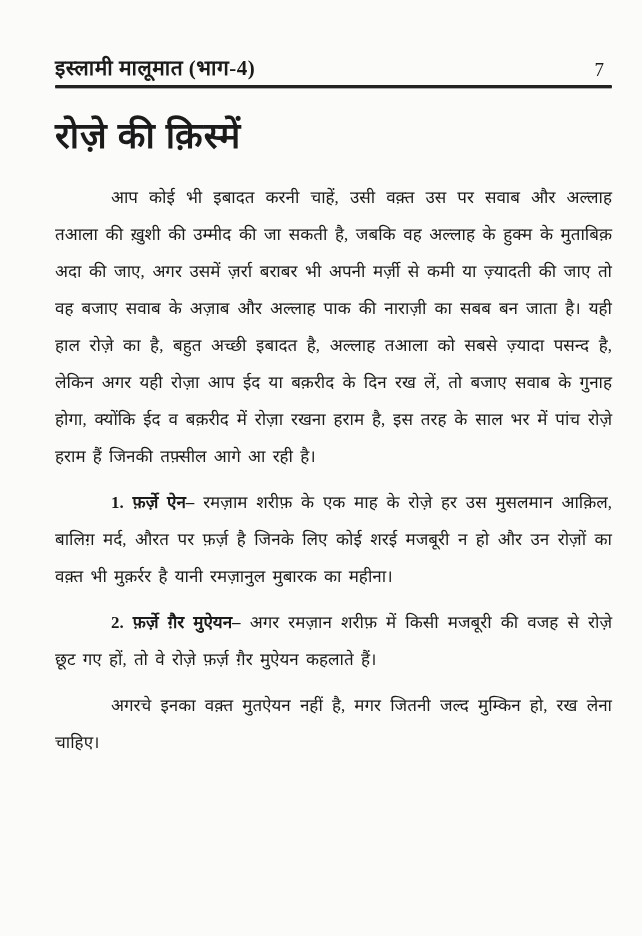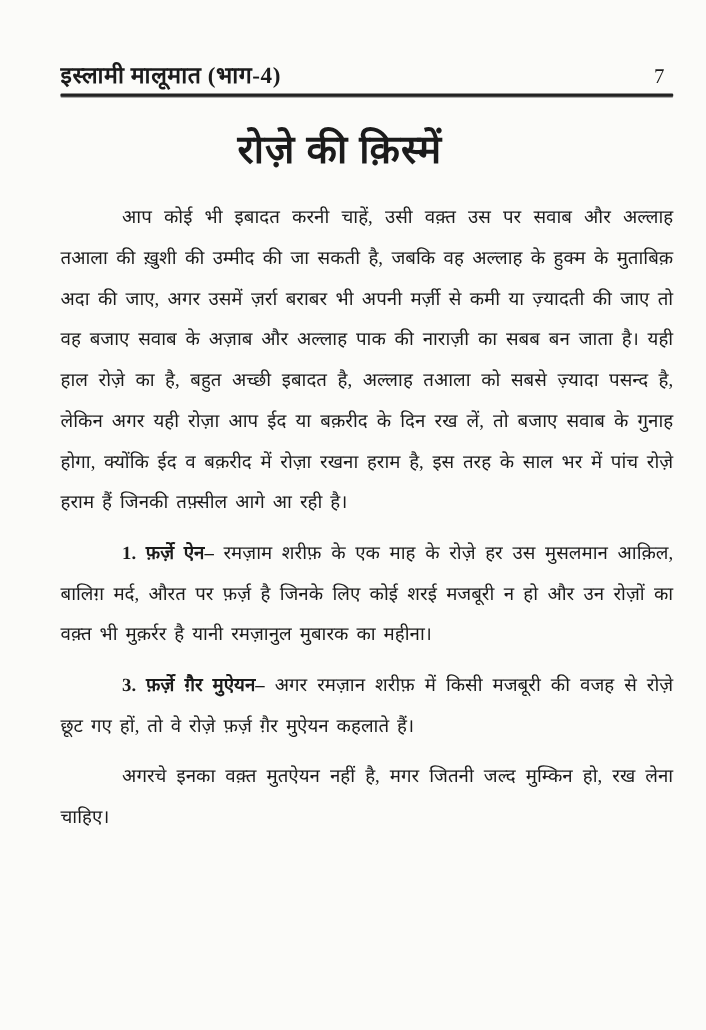--- a/index.html
+++ b/index.html
@@ -39,21 +39,20 @@
   }
   .header-rule {
     width: 557px;
     height: 3px;
     background: #222;
     margin-top: 4px;
     border-radius: 1px;
     box-shadow: 0 1px 0 rgba(30,30,30,0.35);
   }
   .page-heading {
-    text-align: center;
     font-size: 36px;
     font-weight: bold;
     margin-top: 22px;
     margin-bottom: 20px;
     letter-spacing: 1px;
   }
   .body-text {
     width: 557px;
   }
   .para {
@@ -81,19 +80,19 @@
   <div class="header-rule"></div>
 
   <h1 class="page-heading">रोज़े की क़िस्में</h1>
 
   <div class="body-text">
 
     <p class="para"><span class="para-lead"></span><span>आप कोई भी इबादत करनी चाहें, उसी वक़्त उस पर सवाब और अल्लाह तआला की ख़ुशी की उम्मीद की जा सकती है, जबकि वह अल्लाह के हुक्म के मुताबिक़ अदा की जाए, अगर उसमें ज़र्रा बराबर भी अपनी मर्ज़ी से कमी या ज़्यादती की जाए तो वह बजाए सवाब के अज़ाब और अल्लाह पाक की नाराज़ी का सबब बन जाता है। यही हाल रोज़े का है, बहुत अच्छी इबादत है, अल्लाह तआला को सबसे ज़्यादा पसन्द है, लेकिन अगर यही रोज़ा आप ईद या बक़रीद के दिन रख लें, तो बजाए सवाब के गुनाह होगा, क्योंकि ईद व बक़रीद में रोज़ा रखना हराम है, इस तरह के साल भर में पांच रोज़े हराम हैं जिनकी तफ़्सील आगे आ रही है।</span></p>
 
     <p class="para"><span class="para-lead">1. फ़र्ज़े ऐन–</span><span> रमज़ाम शरीफ़ के एक माह के रोज़े हर उस मुसलमान आक़िल, बालिग़ मर्द, औरत पर फ़र्ज़ है जिनके लिए कोई शरई मजबूरी न हो और उन रोज़ों का वक़्त भी मुक़र्रर है यानी रमज़ानुल मुबारक का महीना।</span></p>
 
-    <p class="para"><span class="para-lead">3. फ़र्ज़े ग़ैर मुऐयन–</span><span> अगर रमज़ान शरीफ़ में किसी मजबूरी की वजह से रोज़े छूट गए हों, तो वे रोज़े फ़र्ज़ ग़ैर मुऐयन कहलाते हैं।</span></p>
+    <p class="para"><span class="para-lead">2. फ़र्ज़े ग़ैर मुऐयन–</span><span> अगर रमज़ान शरीफ़ में किसी मजबूरी की वजह से रोज़े छूट गए हों, तो वे रोज़े फ़र्ज़ ग़ैर मुऐयन कहलाते हैं।</span></p>
 
 
     <p class="para"><span class="para-lead"></span><span>अगरचे इनका वक़्त मुतऐयन नहीं है, मगर जितनी जल्द मुम्किन हो, रख लेना चाहिए।</span></p>
 
   </div>
 </div>
 
 </body></html>

